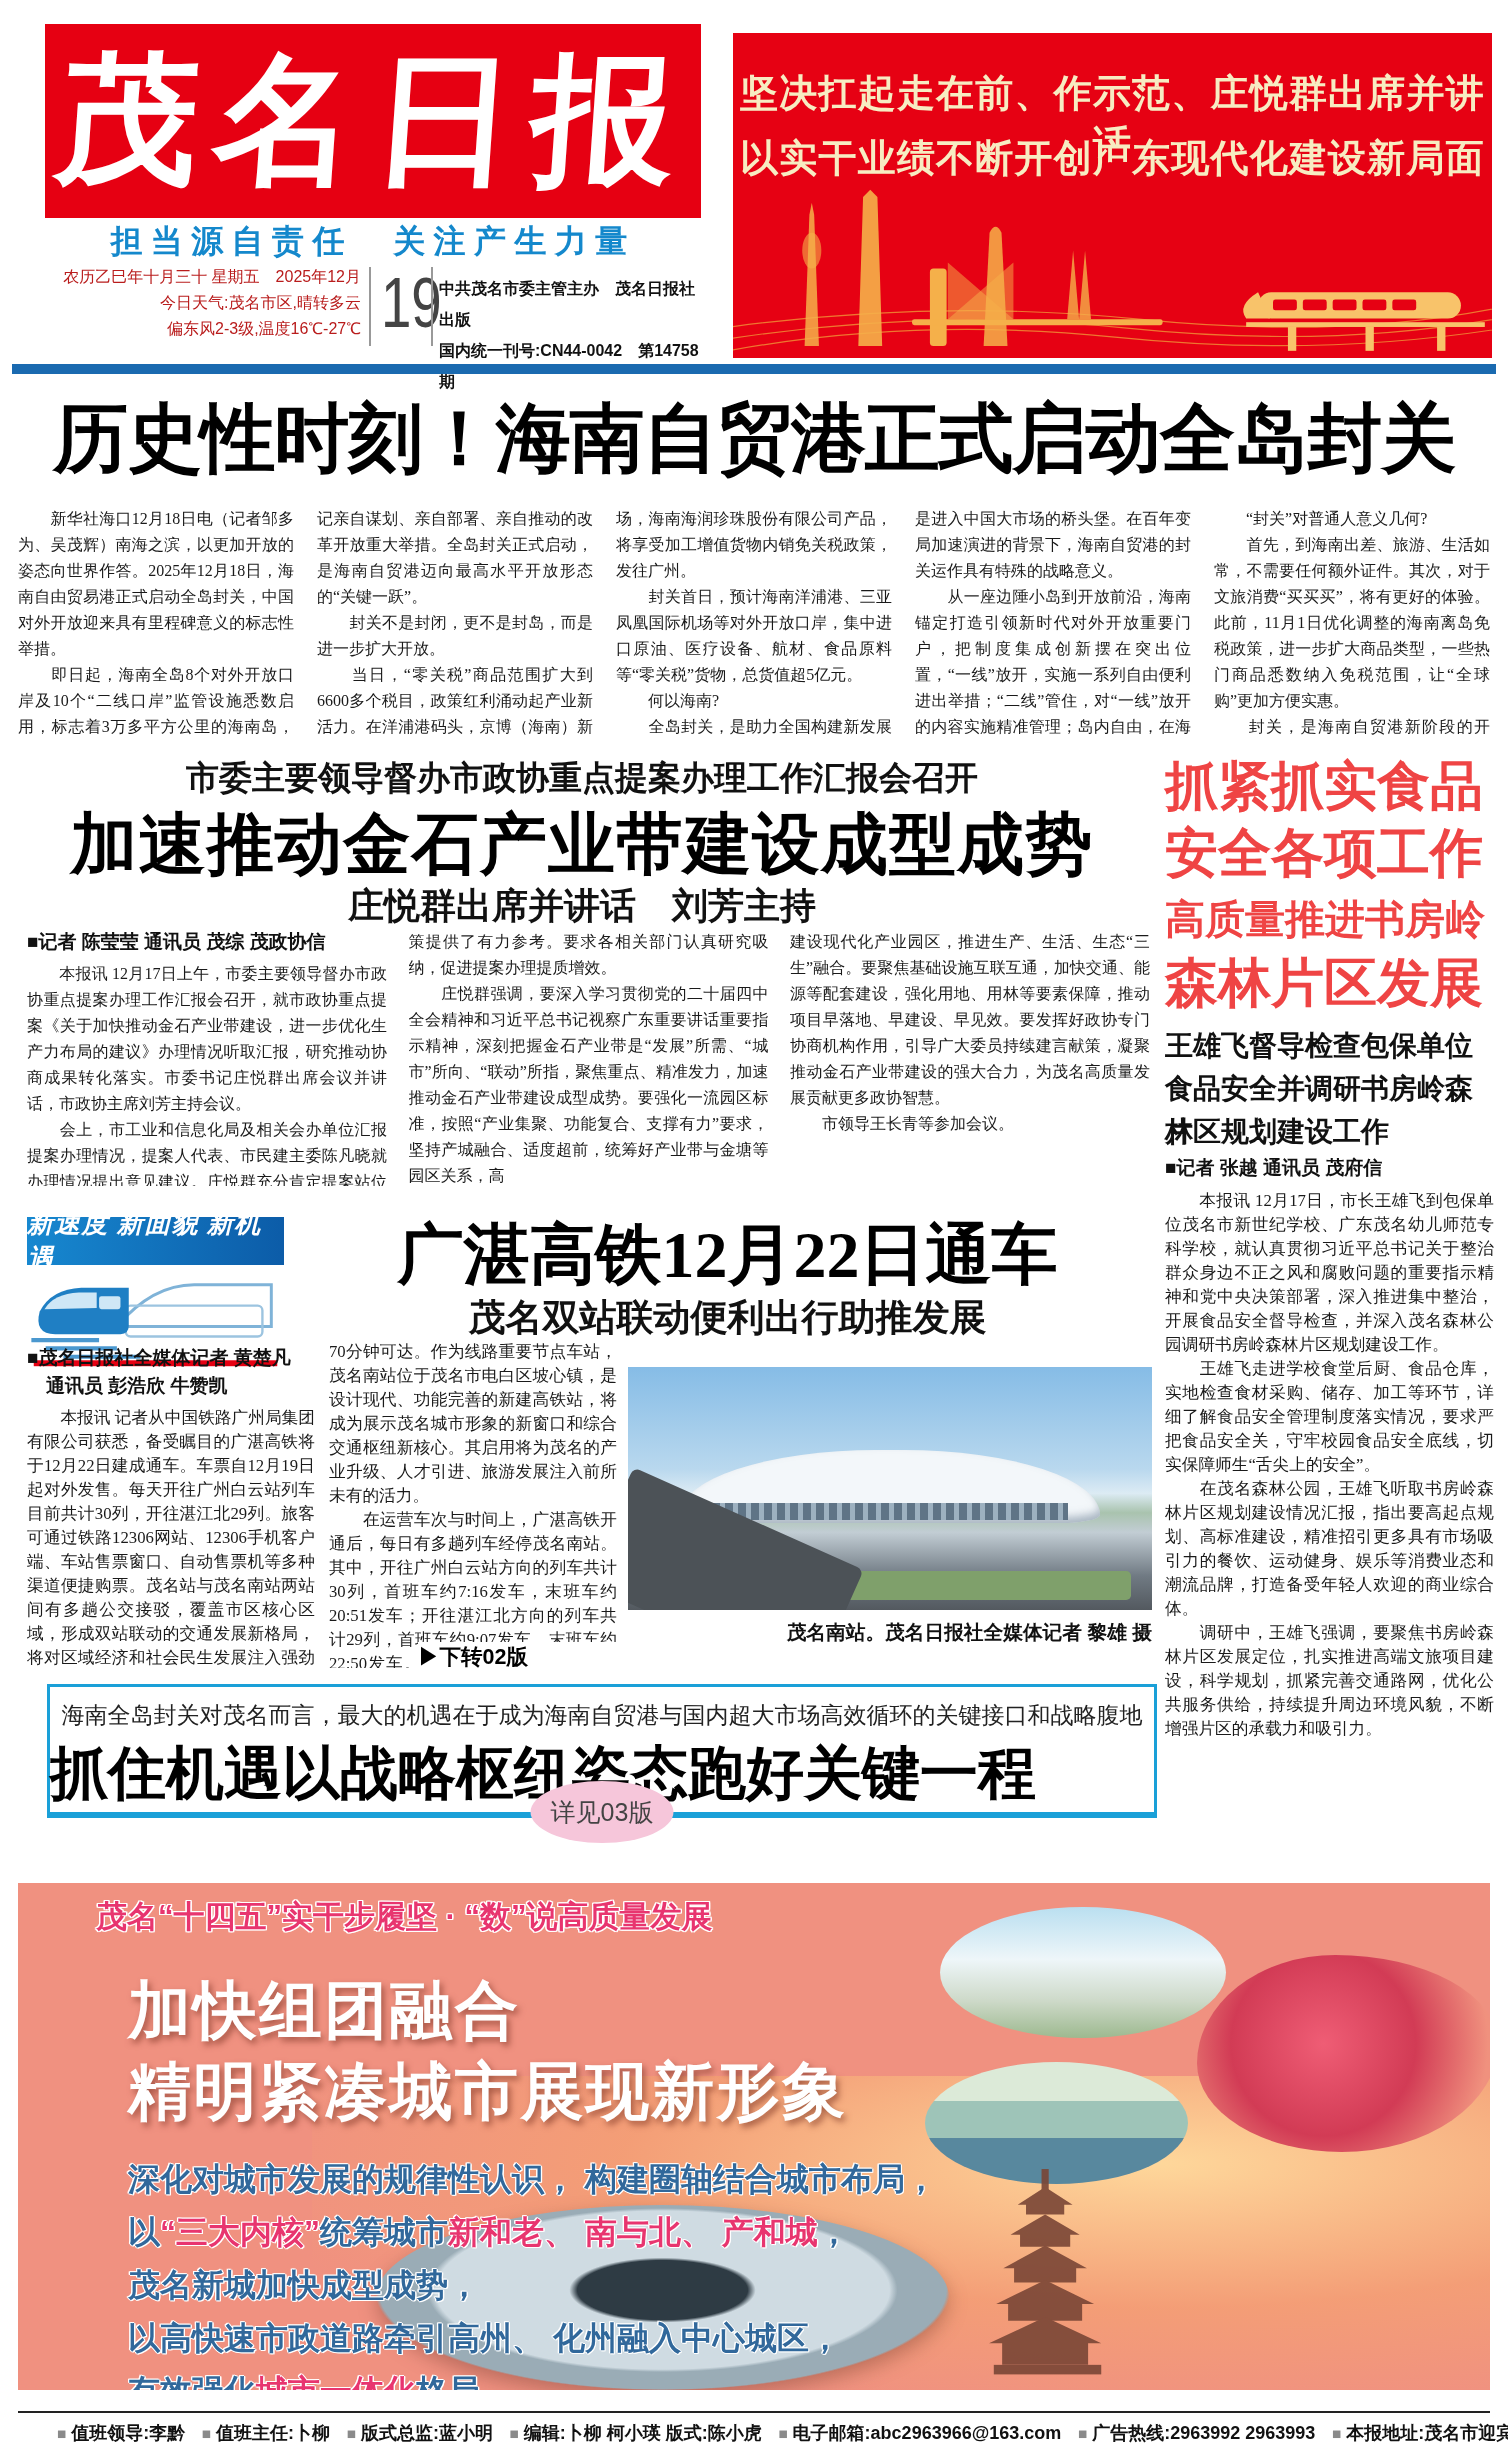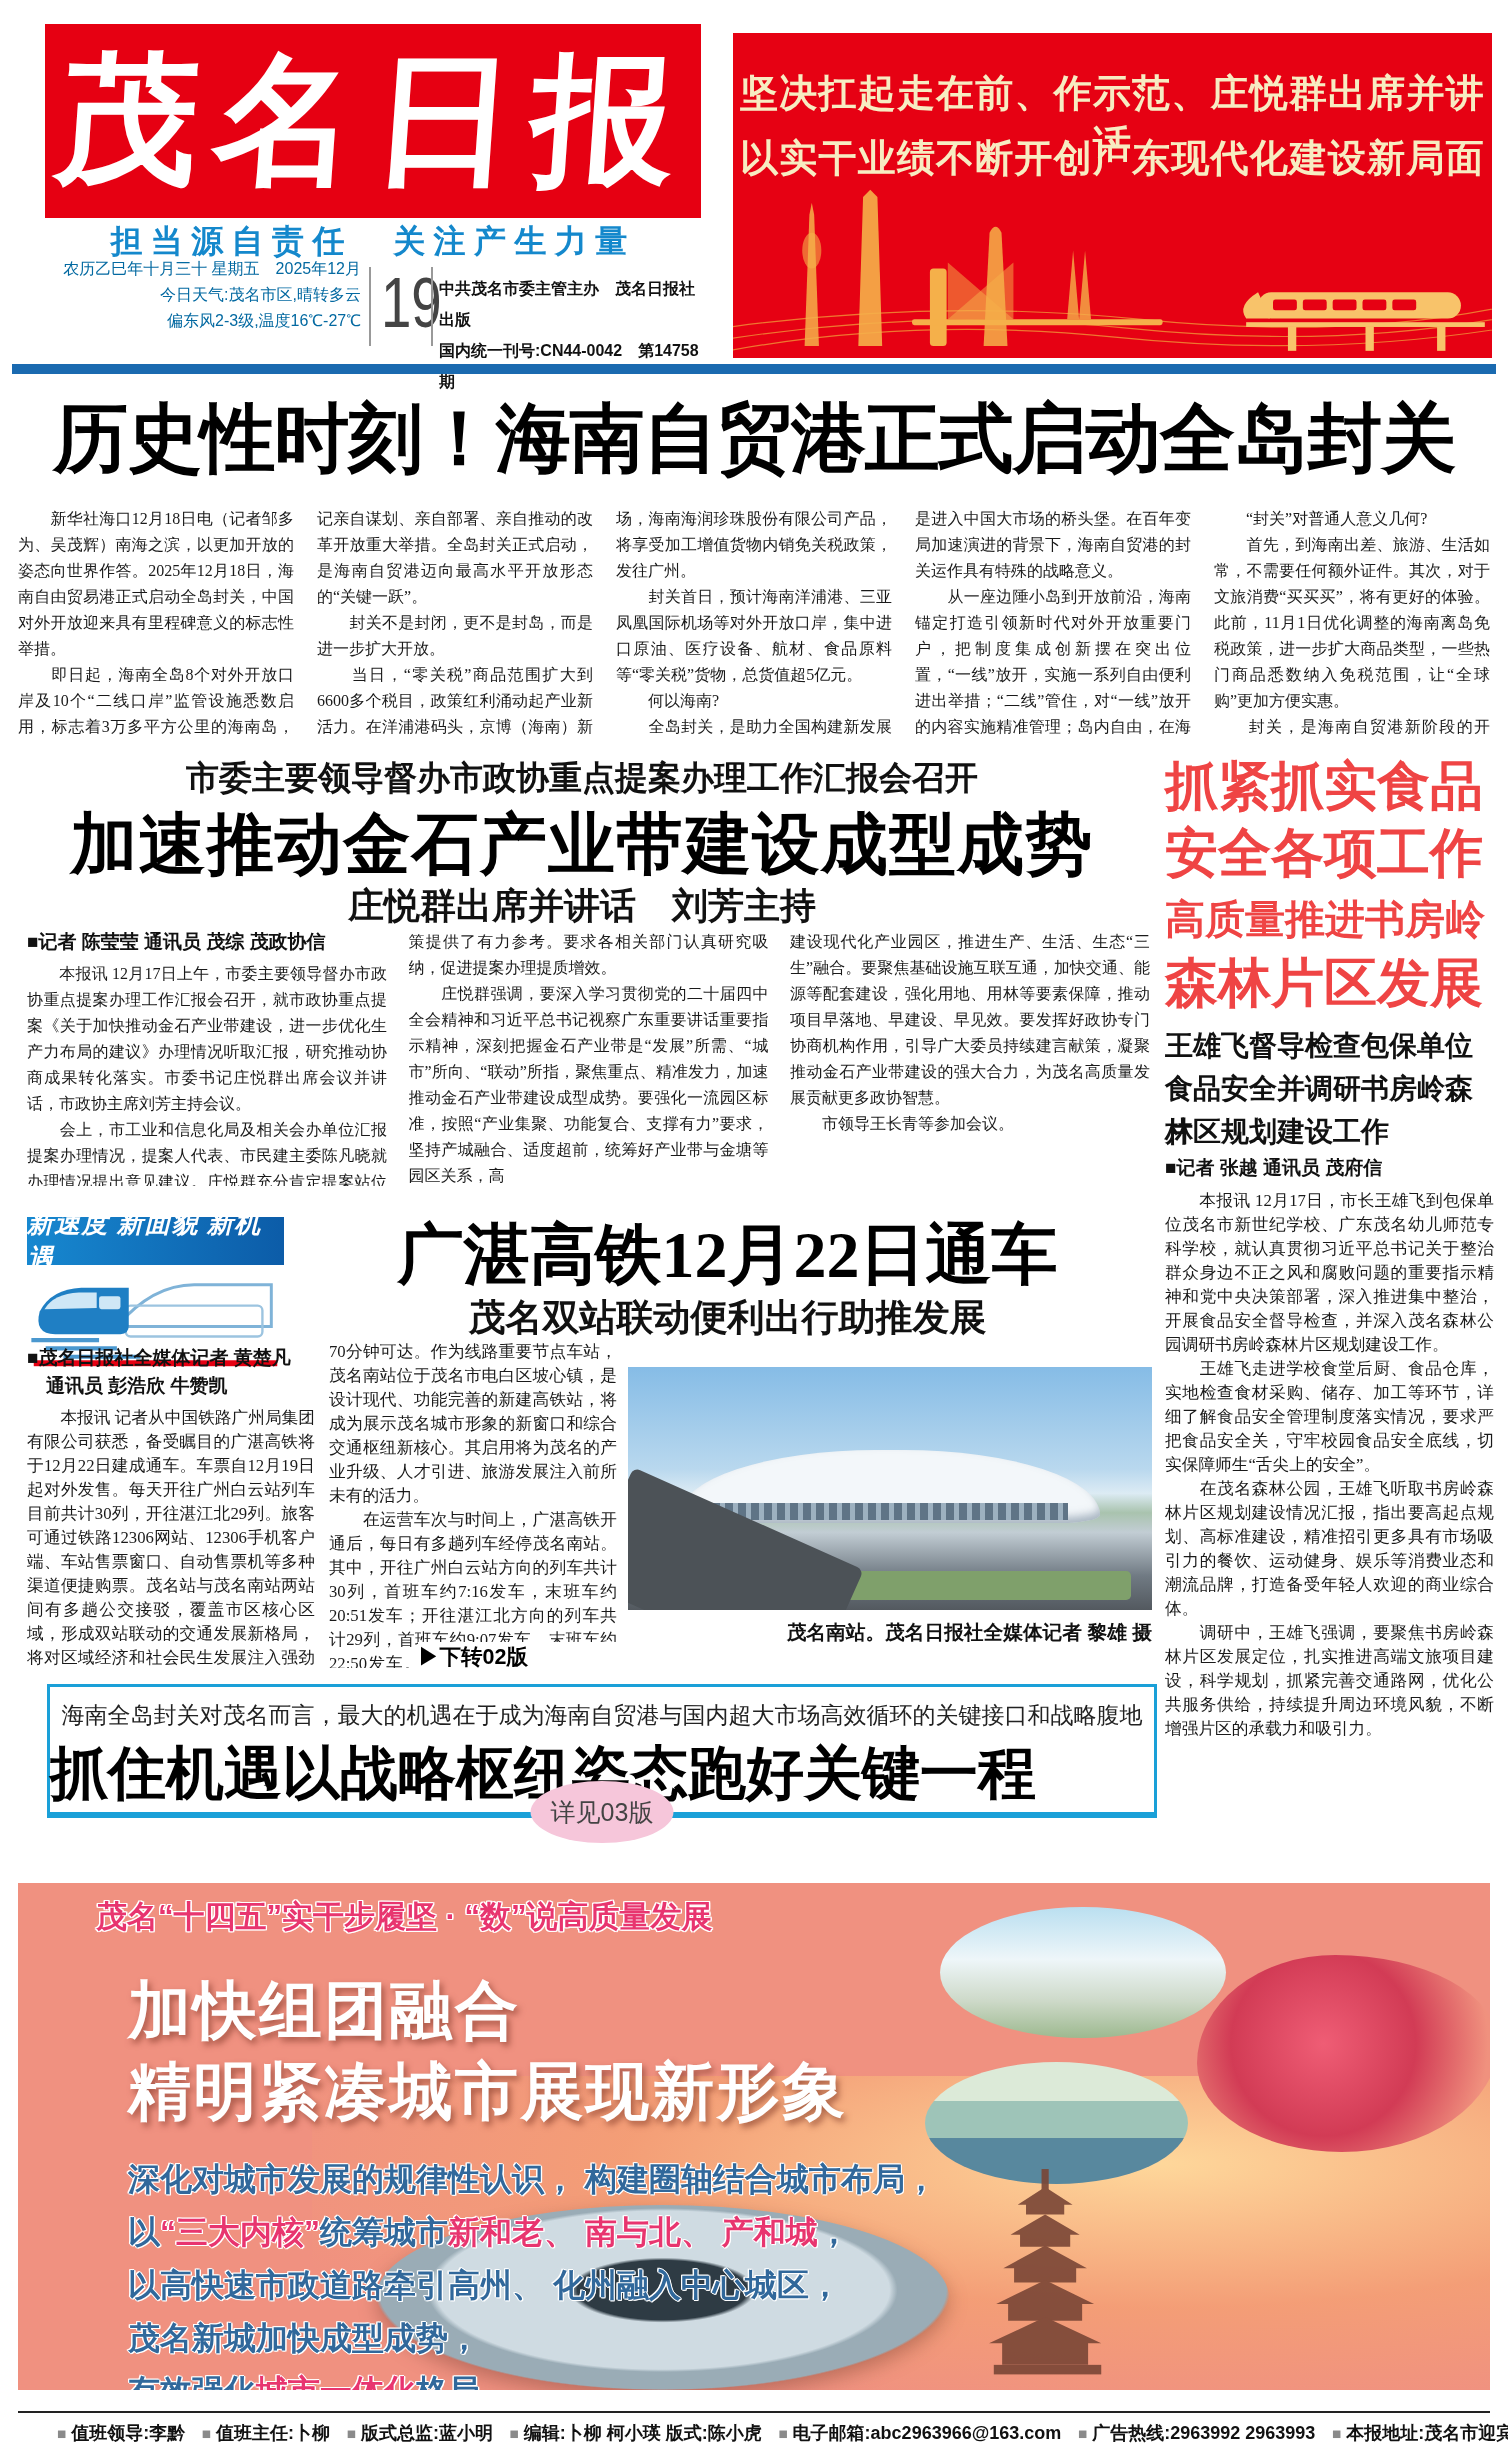--- a/index.html
+++ b/index.html
@@ -4,21 +4,21 @@
 <style>
   html,body{margin:0;padding:0;background:#dcdcdc;}
   #page{position:relative;width:1508px;height:2462px;background:#ffffff;margin:0 auto;overflow:hidden;
         font-family:"Liberation Sans",sans-serif;color:#111;}
   .abs{position:absolute;}
 
   
   .brand-box{left:45px;top:24px;width:656px;height:194px;background:#e60012;display:flex;align-items:center;justify-content:center;}
   .brand{font-family:"Liberation Serif",serif;font-weight:900;color:#fff;font-size:142px;letter-spacing:16.7px;transform:skewX(-4deg);line-height:1;}
   .slogan{left:45px;top:220px;width:656px;text-align:center;font-size:32px;font-weight:700;color:#1488cc;letter-spacing:8.4px;}
-  .date-block{left:45px;top:256px;width:316px;text-align:right;font-size:16px;line-height:26px;color:#0369a1;font-weight:500;}
+  .date-block{left:45px;top:264px;width:316px;text-align:right;font-size:16px;line-height:26px;color:#b91c1c;font-weight:500;}
   .vbar{top:267px;width:1.8px;height:79px;background:#999;}
   .day-number{left:375px;top:264px;width:54px;text-align:center;font-size:70px;font-weight:400;color:#444;transform:scaleX(.78);transform-origin:center;line-height:79px;}
   .publisher-block{left:439px;top:273px;width:266px;font-size:16px;line-height:31px;font-weight:700;color:#111;}
 
   
   .banner{left:733px;top:33px;width:759px;height:325px;background:#e60113;overflow:hidden;}
   .banner-line{width:100%;text-align:center;font-weight:700;color:#f7ecc2;font-size:38px;letter-spacing:1.2px;}
   .banner-l1{top:35px;} .banner-l2{top:100px;}
   .skyline{left:0;bottom:0;width:100%;height:179px;}
 
@@ -278,22 +278,22 @@
         <path d="M62 302 L156 258 L250 302 L228 302 L228 338 L84 338 L84 302 Z"></path>
         <rect x="70" y="338" width="180" height="16"></rect>
       </g>
     </svg>
     <div class="pink-tag">茂名“十四五”实干步履坚 · “数”说高质量发展</div>
     <div class="pink-h pink-h1">加快组团融合</div>
     <div class="pink-h pink-h2">精明紧凑城市展现新形象</div>
     <div id="pink-body">
         <div class="pink-line"><span class="bl">深化对城市发展的规律性认识， 构建圈轴结合城市布局，</span></div>
         <div class="pink-line"><span class="bl">以</span><span class="pk">“三大内核”</span><span class="bl">统筹城市</span><span class="pk">新和老、 南与北、 产和城</span><span class="bl">，</span></div>
+        <div class="pink-line"><span class="bl">茂名新城加快成型成势，</span></div>
         <div class="pink-line"><span class="bl">以高快速市政道路牵引高州、 化州融入中心城区，</span></div>
-        <div class="pink-line"><span class="bl">茂名新城加快成型成势，</span></div>
         <div class="pink-line"><span class="bl">有效强化</span><span class="pk">城市一体化</span><span class="bl">格局，</span></div>
       </div>
   </div>
 
   <div class="abs footer-rule"></div>
   <div class="abs footer">
     <span>值班领导:李黔</span>
     <span>值班主任:卜柳</span>
     <span>版式总监:蓝小明</span>
     <span>编辑:卜柳 柯小瑛 版式:陈小虎</span>

